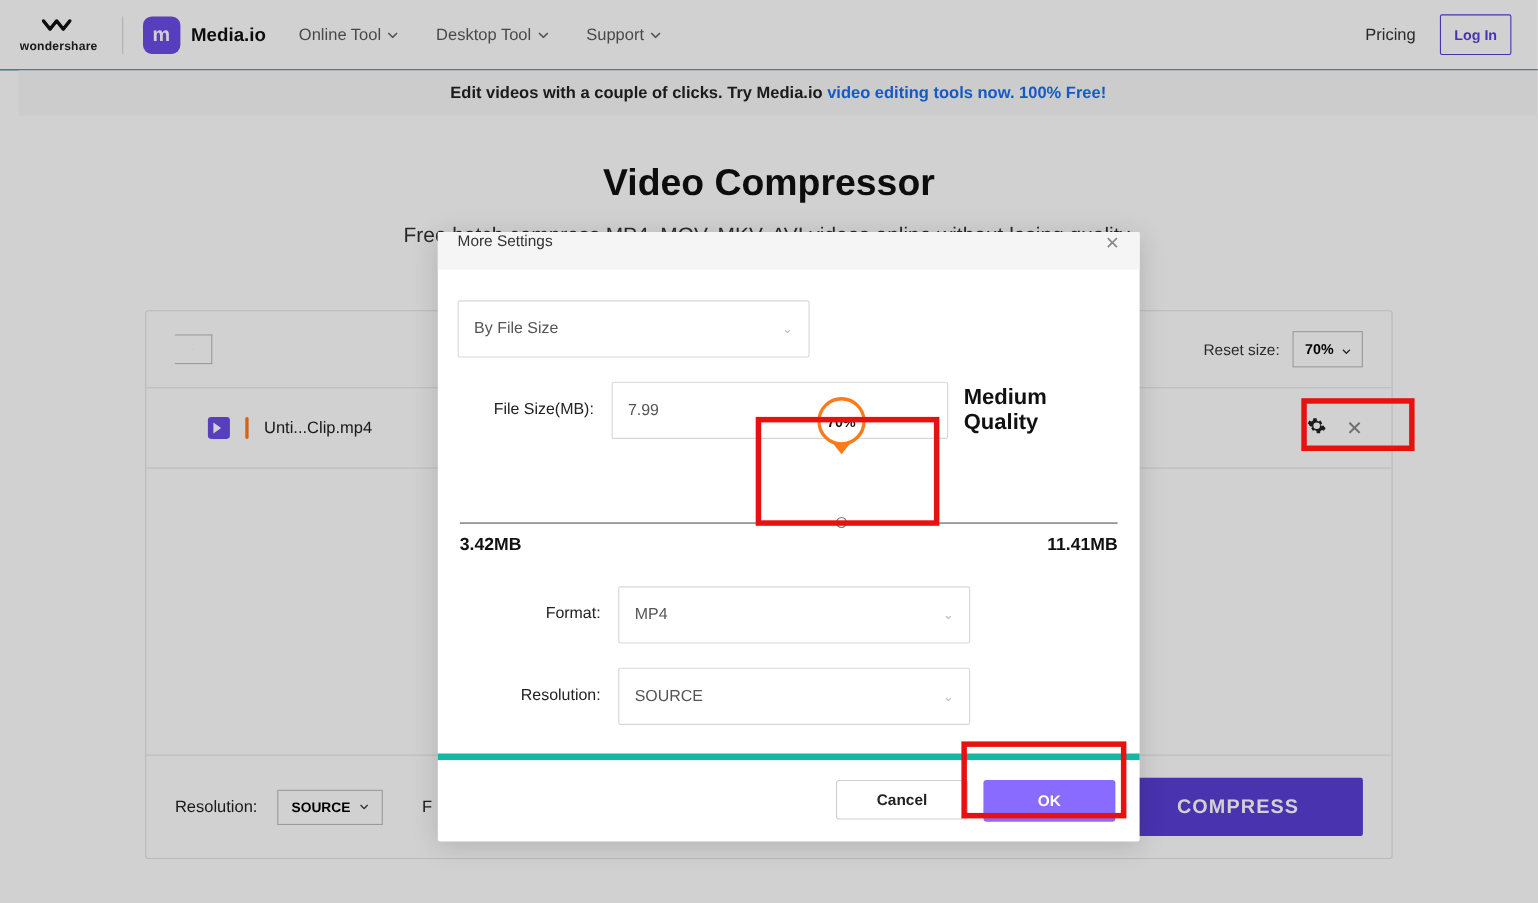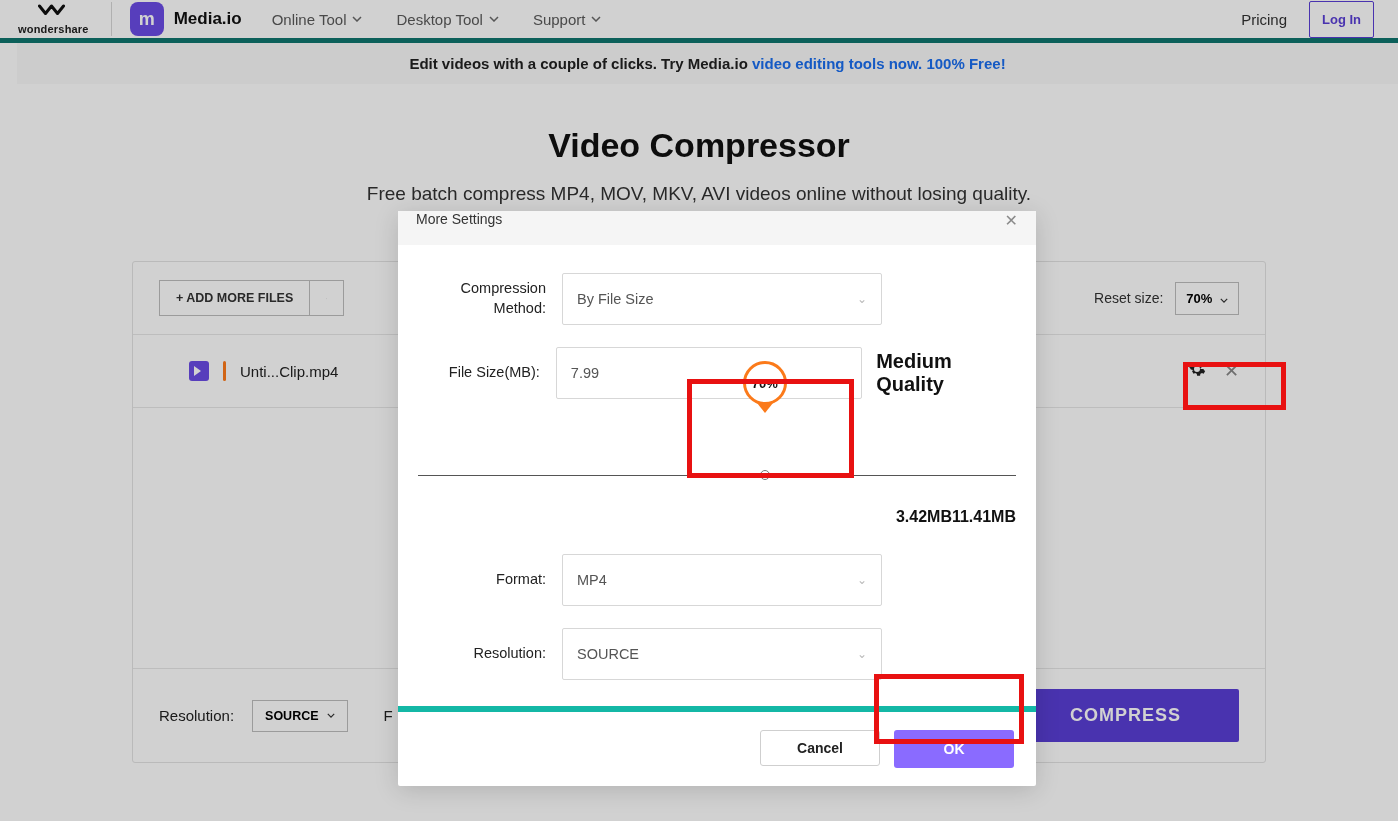--- a/index.html
+++ b/index.html
@@ -2,21 +2,21 @@
 <html><head>
 <meta charset="utf-8">
 <style>
   * { box-sizing: border-box; margin: 0; padding: 0; }
   body { font-family: -apple-system, BlinkMacSystemFont, "Segoe UI", Arial, sans-serif; width: 1398px; height: 821px; overflow: hidden; position: relative; background: #fff; }
 
   
   .dim-overlay { position: absolute; inset: 0; background: rgba(0,0,0,.18); z-index: 5; pointer-events: none; }
 
   
-  .topbar { height: 43px; border-bottom: 5px solid #0f766e; display: flex; align-items: center; padding: 0 24px 0 18px; background:#fff; position:relative; z-index:1;}
+  .topbar { height: 64px; border-bottom: 1px solid #0f766e; display: flex; align-items: center; padding: 0 24px 0 18px; background:#fff; position:relative; z-index:1;}
   .ws-logo { display:flex; flex-direction:column; align-items:center; margin-right:18px;}
   .ws-logo svg { width: 30px; height: 18px;}
   .ws-logo-text { font-size:11px; color:#222; font-weight:600; letter-spacing:.2px; margin-top:2px;}
   .vdiv { width:1px; height:34px; background:#d7d7d7; margin: 0 18px 0 4px;}
   .mio-badge { width:34px; height:34px; border-radius:8px; background:#6b4ce6; display:flex; align-items:center; justify-content:center; margin-right:10px;}
   .mio-badge span{ color:#fff; font-weight:700; font-size:18px; }
   .mio-name { font-weight:700; font-size:17px; color:#111; margin-right:30px;}
   .nav { display:flex; gap:34px; }
   .nav-item { font-size:15px; color:#5a5a5a; display:flex; align-items:center; gap:6px; cursor:pointer;}
   .caret-down { width:10px; height:6px; }
@@ -79,21 +79,21 @@
   .minput .chev{ color:#bbb; font-size:12px;}
   .quality-tag{ font-weight:700; font-size:20px; color:#111; margin-left:14px;}
 
   
   .slider-area{ position:relative; padding:54px 0 0; margin:0 2px;}
   .track{ height:1px; background:#555; position:relative;}
   .thumb{ position:absolute; top:-5px; width:10px; height:10px; border:1px solid #777; background:#fff; border-radius:50%; transform:translateX(-50%);}
   .bubble{ position:absolute; transform:translateX(-50%); top:-60px; }
   .bubble .circ{ width:44px; height:44px; border:3px solid #fb7a1a; border-radius:50%; background:#fff; display:flex; align-items:center; justify-content:center; font-size:13px; font-weight:700; color:#111;}
   .bubble .tip{ width:0; height:0; border-left:8px solid transparent; border-right:8px solid transparent; border-top:10px solid #fb7a1a; margin:-2px auto 0;}
-  .slider-vals{ display:flex; justify-content:flex-end; font-size:16px; font-weight:700; color:#111; margin-top:32px;}
+  .slider-vals{ display:flex; justify-content:space-between; font-size:16px; font-weight:700; color:#111; margin-top:11px;}
 
   .modal-foot{ border-top:6px solid #14b8a6; padding:18px 22px; display:flex; justify-content:flex-end; gap:14px;}
   .btn-cancel{ width:120px; height:36px; border:1px solid #cfcfcf; background:#fff; font-size:14px; font-weight:600; color:#222; border-radius:3px;}
   .btn-ok{ width:120px; height:38px; border:none; background:#8a6bff; color:#fff; font-weight:800; font-size:14px; border-radius:3px;}
 
 </style>
 </head>
 <body>
 
 <div class="topbar">
@@ -138,21 +138,20 @@
 </div>
 
 <div class="hero">
   <h1>Video Compressor</h1>
   <p>Free batch compress MP4, MOV, MKV, AVI videos online without losing quality.</p>
 </div>
 
 <div class="card">
   <div class="card-top">
     <div class="add-files">
-      <button>+ ADD MORE FILES</button>
       <button class="more">
           <svg width="8" height="5" viewBox="0 0 10 6">
             <path d="M1 1l4 4 4-4" stroke="#333" stroke-width="1.5" fill="none"></path>
           </svg>
         </button>
     </div>
     <div class="reset-wrap">
       <span class="reset-label">Reset size:</span>
       <button class="reset-select"><span>70%</span> <svg width="8" height="5" viewBox="0 0 10 6" style="margin-left:4px">
             <path d="M1 1l4 4 4-4" stroke="#333" stroke-width="1.5" fill="none"></path>
@@ -191,21 +190,20 @@
 
 <div class="dim-overlay"></div>
 
 <div class="modal">
   <div class="modal-head">
     <span>More Settings</span>
     <span class="modal-close">✕</span>
   </div>
   <div class="modal-body">
     <div class="mrow">
-      <div class="mlabel">Compression Method:</div>
       <div class="minput">
           <span>By File Size</span>
           <span class="chev">⌄</span>
         </div>
     </div>
     <div class="mrow">
       <div class="mlabel">File Size(MB):</div>
       <div class="minput">
           <span>7.99</span>
         </div>

